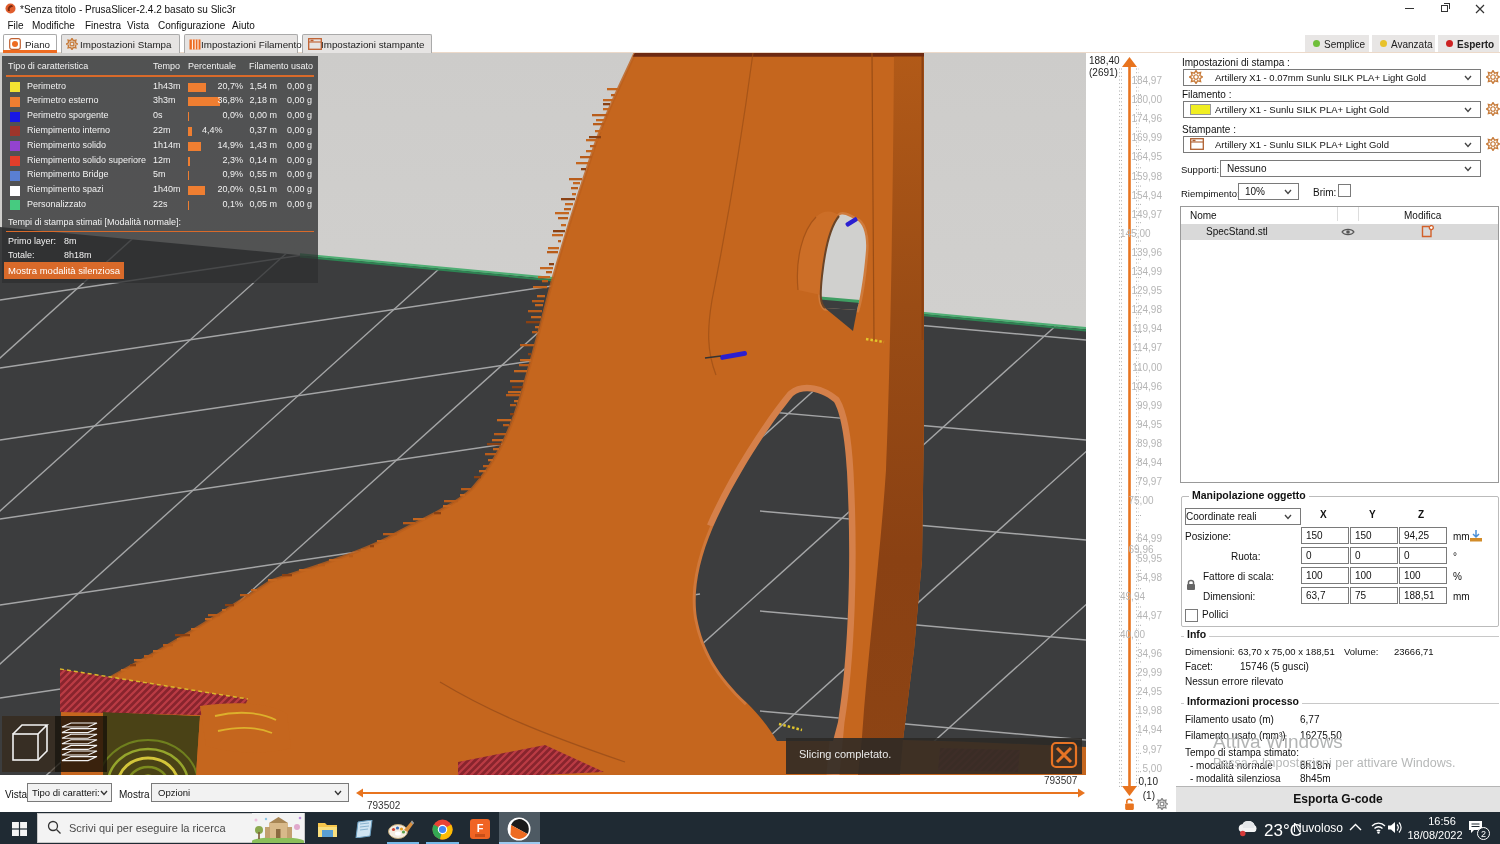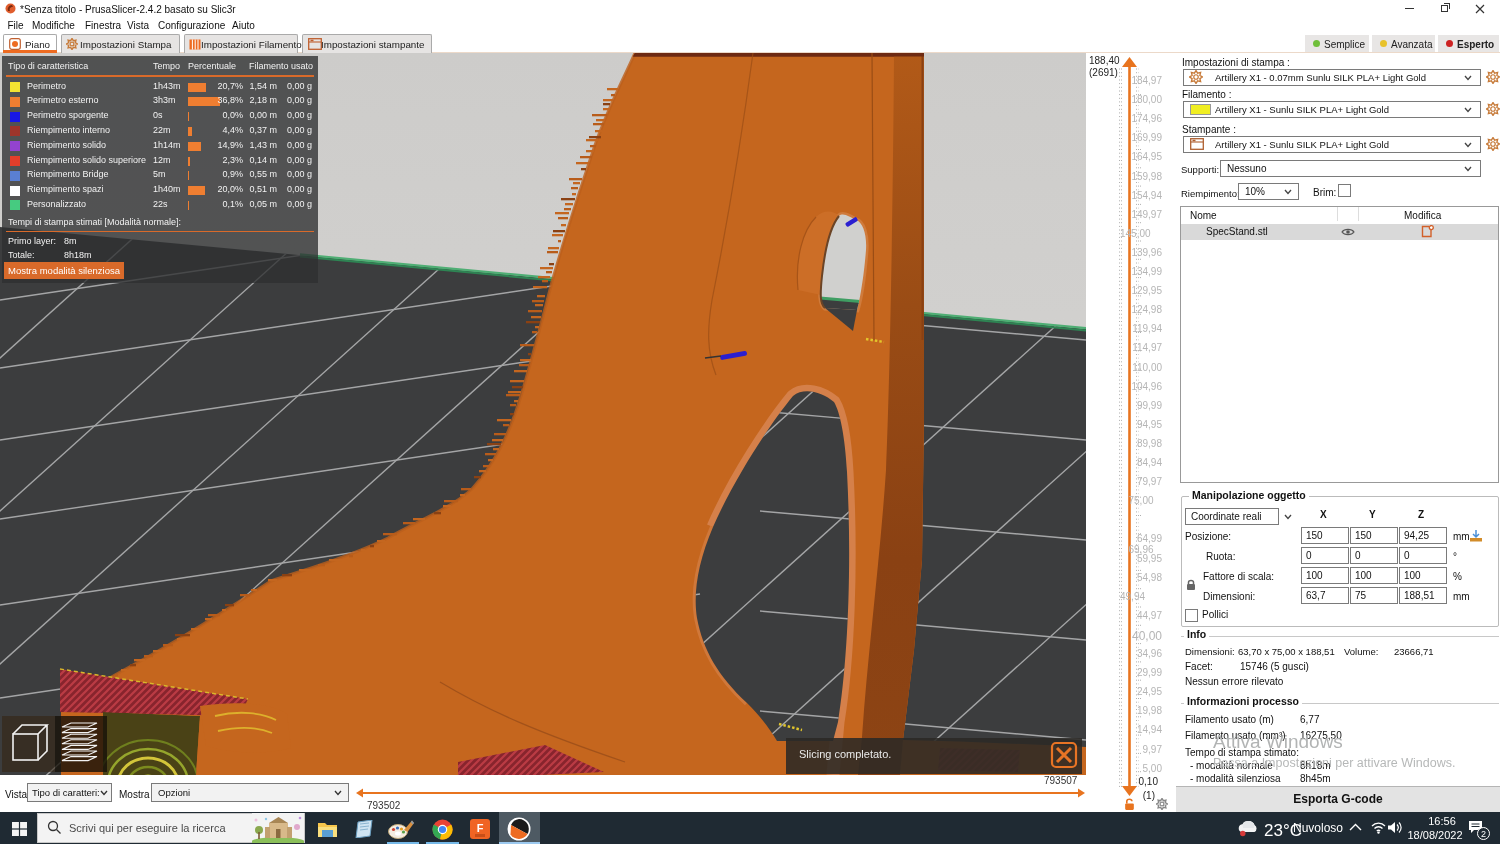--- a/index.html
+++ b/index.html
@@ -315,21 +315,21 @@
     <div class="ab" style="left:25px;top:54.1px">Perimetro sporgente</div>
     <div class="ab" style="left:151px;top:54.1px">0s</div>
     <div class="ab" style="left:186px;top:56.1px;width:1px;height:9px;background:#ef7e31"></div>
     <div class="ab" style="left:200px;top:54.1px;width:41px;text-align:right">0,0%</div>
     <div class="ab" style="left:241px;top:54.1px;width:34px;text-align:right">0,00 m</div>
     <div class="ab" style="left:277px;top:54.1px;width:33px;text-align:right">0,00 g</div>
     <div class="ab" style="left:8px;top:70.4px;width:10px;height:10px;background:#9e352b"></div>
     <div class="ab" style="left:25px;top:68.9px">Riempimento interno</div>
     <div class="ab" style="left:151px;top:68.9px">22m</div>
     <div class="ab" style="left:186px;top:70.9px;width:4px;height:9px;background:#ef7e31"></div>
-    <div class="ab" style="left:200px;top:68.9px;width:41px;text-align:right">4,4%</div>
+    <div class="ab" style="left:200px;top:68.9px;width:41px;">4,4%</div>
     <div class="ab" style="left:241px;top:68.9px;width:34px;text-align:right">0,37 m</div>
     <div class="ab" style="left:277px;top:68.9px;width:33px;text-align:right">0,00 g</div>
     <div class="ab" style="left:8px;top:85.2px;width:10px;height:10px;background:#9343cf"></div>
     <div class="ab" style="left:25px;top:83.7px">Riempimento solido</div>
     <div class="ab" style="left:151px;top:83.7px">1h14m</div>
     <div class="ab" style="left:186px;top:85.7px;width:13px;height:9px;background:#ef7e31"></div>
     <div class="ab" style="left:200px;top:83.7px;width:41px;text-align:right">14,9%</div>
     <div class="ab" style="left:241px;top:83.7px;width:34px;text-align:right">1,43 m</div>
     <div class="ab" style="left:277px;top:83.7px;width:33px;text-align:right">0,00 g</div>
     <div class="ab" style="left:8px;top:100.0px;width:10px;height:10px;background:#e33e2b"></div>
@@ -812,21 +812,21 @@
 <div class="ab" style="left:1120px;top:437.9px;width:42px;text-align:right;font-size:10px;color:#b5b5b5">89,98</div>
 <div class="ab" style="left:1120px;top:457.0px;width:42px;text-align:right;font-size:10px;color:#b5b5b5">84,94</div>
 <div class="ab" style="left:1120px;top:476.1px;width:42px;text-align:right;font-size:10px;color:#b5b5b5">79,97</div>
 <div class="ab" style="left:1120px;top:495.2px;width:42px;text-align:center;font-size:10px;color:#b5b5b5">75,00</div>
 <div class="ab" style="left:1120px;top:544px;width:42px;text-align:center;font-size:10px;color:#b5b5b5">69,96</div>
 <div class="ab" style="left:1120px;top:533.4px;width:42px;text-align:right;font-size:10px;color:#b5b5b5">64,99</div>
 <div class="ab" style="left:1120px;top:552.5px;width:42px;text-align:right;font-size:10px;color:#b5b5b5">59,95</div>
 <div class="ab" style="left:1120px;top:571.6px;width:42px;text-align:right;font-size:10px;color:#b5b5b5">54,98</div>
 <div class="ab" style="left:1120px;top:590.7px;width:42px;font-size:10px;color:#b5b5b5">49,94</div>
 <div class="ab" style="left:1120px;top:609.8px;width:42px;text-align:right;font-size:10px;color:#b5b5b5">44,97</div>
-<div class="ab" style="left:1120px;top:628.9px;width:42px;text-align:right;font-size:12px;color:#b5b5b5">40,00</div>
+<div class="ab" style="left:1120px;top:628.9px;width:42px;font-size:10px;color:#b5b5b5">40,00</div>
 <div class="ab" style="left:1120px;top:648.0px;width:42px;text-align:right;font-size:10px;color:#b5b5b5">34,96</div>
 <div class="ab" style="left:1120px;top:667.1px;width:42px;text-align:right;font-size:10px;color:#b5b5b5">29,99</div>
 <div class="ab" style="left:1120px;top:686.2px;width:42px;text-align:right;font-size:10px;color:#b5b5b5">24,95</div>
 <div class="ab" style="left:1120px;top:705.3px;width:42px;text-align:right;font-size:10px;color:#b5b5b5">19,98</div>
 <div class="ab" style="left:1120px;top:724.4px;width:42px;text-align:right;font-size:10px;color:#b5b5b5">14,94</div>
 <div class="ab" style="left:1120px;top:743.5px;width:42px;text-align:right;font-size:10px;color:#b5b5b5">9,97</div>
 <div class="ab" style="left:1120px;top:762.6px;width:42px;text-align:right;font-size:10px;color:#b5b5b5">5,00</div>
 <div class="ab" style="left:1116px;top:776px;width:42px;text-align:right;font-size:10px;color:#222">0,10</div>
 <div class="ab" style="left:1113px;top:790px;width:42px;text-align:right;font-size:10px;color:#222">(1)</div>
 <svg width="11" height="13" style="position:absolute;left:1124px;top:798px" viewBox="0 0 10 12">
@@ -900,37 +900,37 @@
 <svg width="14" height="10" style="position:absolute;left:1341px;top:227px" viewBox="0 0 14 10">
     <path d="M1,5 C3.5,1.5 10.5,1.5 13,5 C10.5,8.5 3.5,8.5 1,5 Z" fill="none" stroke="#555" stroke-width="1.2"></path>
     <circle cx="7" cy="5" r="1.8" fill="#555"></circle>
   </svg>
 <svg width="13" height="13" style="position:absolute;left:1421px;top:225px" viewBox="0 0 13 13">
     <path d="M10,3 L10,11.5 L1.5,11.5 L1.5,1.5 L8,1.5" fill="none" stroke="#d2602a" stroke-width="1.4"></path>
     <circle cx="10.3" cy="2.6" r="2" fill="#fff" stroke="#d2602a" stroke-width="1.3"></circle>
   </svg>
 <div class="ab" style="left:1181px;top:496px;width:318px;height:131px;border:1px solid #bbb;border-radius:2px"></div>
 <div class="ab" style="left:1189px;top:489px;background:#fff;padding:0 3px;font-size:10.5px;font-weight:bold;color:#111">Manipolazione oggetto</div>
-<div class="combo" style="left:1185px;top:508px;width:94px;height:17px;padding-left:5px;line-height:16px">Coordinate reali</div>
+<div class="combo" style="left:1185px;top:508px;width:116px;height:17px;line-height:16px">Coordinate reali</div>
 <svg width="8" height="6" style="position:absolute;left:1284px;top:514px" viewBox="0 0 8 6">
     <path d="M1,1 L4,4.5 L7,1" fill="none" stroke="#444" stroke-width="1.3"></path>
   </svg>
 <div class="ab" style="left:1320px;top:509px;font-size:10px;color:#111;font-weight:bold">X</div>
 <div class="ab" style="left:1369px;top:509px;font-size:10px;color:#111;font-weight:bold">Y</div>
 <div class="ab" style="left:1418px;top:509px;font-size:10px;color:#111;font-weight:bold">Z</div>
 <div class="ab" style="left:1185px;top:531px;font-size:10px;color:#111">Posizione:</div>
 <div class="combo" style="left:1301px;top:527px;width:48px;height:17px;padding-left:4px;line-height:16px">150</div>
 <div class="combo" style="left:1350px;top:527px;width:48px;height:17px;padding-left:4px;line-height:16px">150</div>
 <div class="combo" style="left:1399px;top:527px;width:48px;height:17px;padding-left:4px;line-height:16px">94,25</div>
 <div class="ab" style="left:1453px;top:530.5px;font-size:10px;color:#111">mm</div>
 <svg class="ab" style="left:1469px;top:529px" width="14" height="14" viewBox="0 0 14 14">
     <path d="M7,1 L7,7 M4,5 L7,8 L10,5" stroke="#4a90d9" stroke-width="1.5" fill="none"></path>
     <rect x="1" y="9" width="12" height="3.5" fill="#d28c2a"></rect>
   </svg>
-<div class="ab" style="left:1206px;top:551px;font-size:10px;color:#111">Ruota:</div>
+<div class="ab" style="left:1231px;top:551px;font-size:10px;color:#111">Ruota:</div>
 <div class="combo" style="left:1301px;top:547px;width:48px;height:17px;padding-left:4px;line-height:16px">0</div>
 <div class="combo" style="left:1350px;top:547px;width:48px;height:17px;padding-left:4px;line-height:16px">0</div>
 <div class="combo" style="left:1399px;top:547px;width:48px;height:17px;padding-left:4px;line-height:16px">0</div>
 <div class="ab" style="left:1453px;top:550.5px;font-size:10px;color:#111">°</div>
 <div class="ab" style="left:1203px;top:571px;font-size:10px;color:#111">Fattore di scala:</div>
 <div class="combo" style="left:1301px;top:567px;width:48px;height:17px;padding-left:4px;line-height:16px">100</div>
 <div class="combo" style="left:1350px;top:567px;width:48px;height:17px;padding-left:4px;line-height:16px">100</div>
 <div class="combo" style="left:1399px;top:567px;width:48px;height:17px;padding-left:4px;line-height:16px">100</div>
 <div class="ab" style="left:1453px;top:570.5px;font-size:10px;color:#111">%</div>
 <div class="ab" style="left:1203px;top:591px;font-size:10px;color:#111">Dimensioni:</div>

